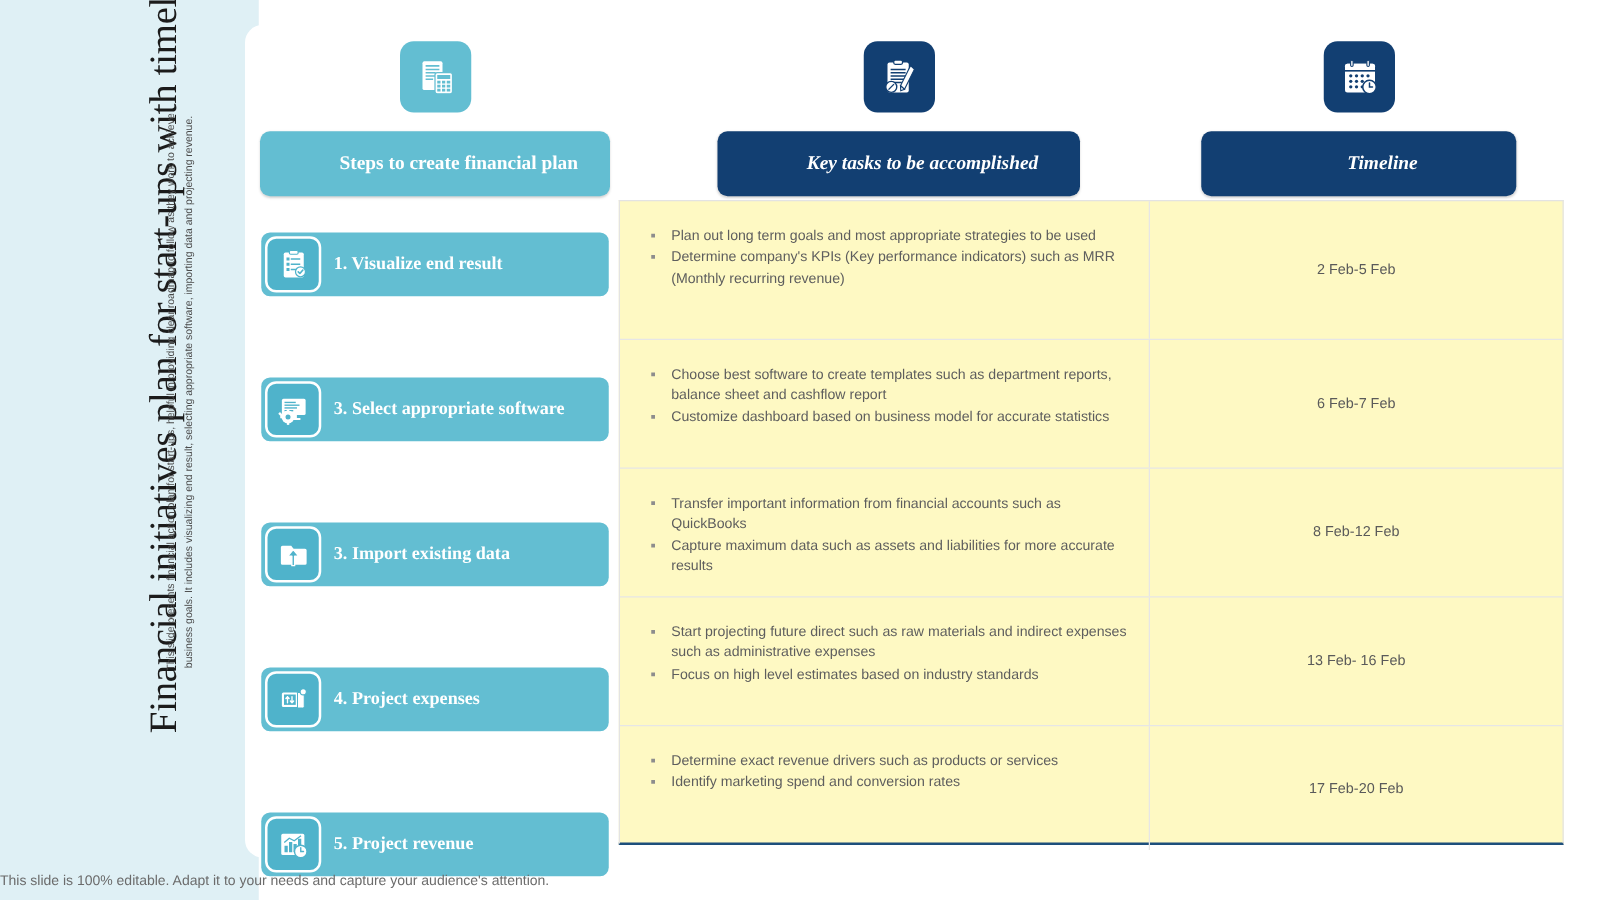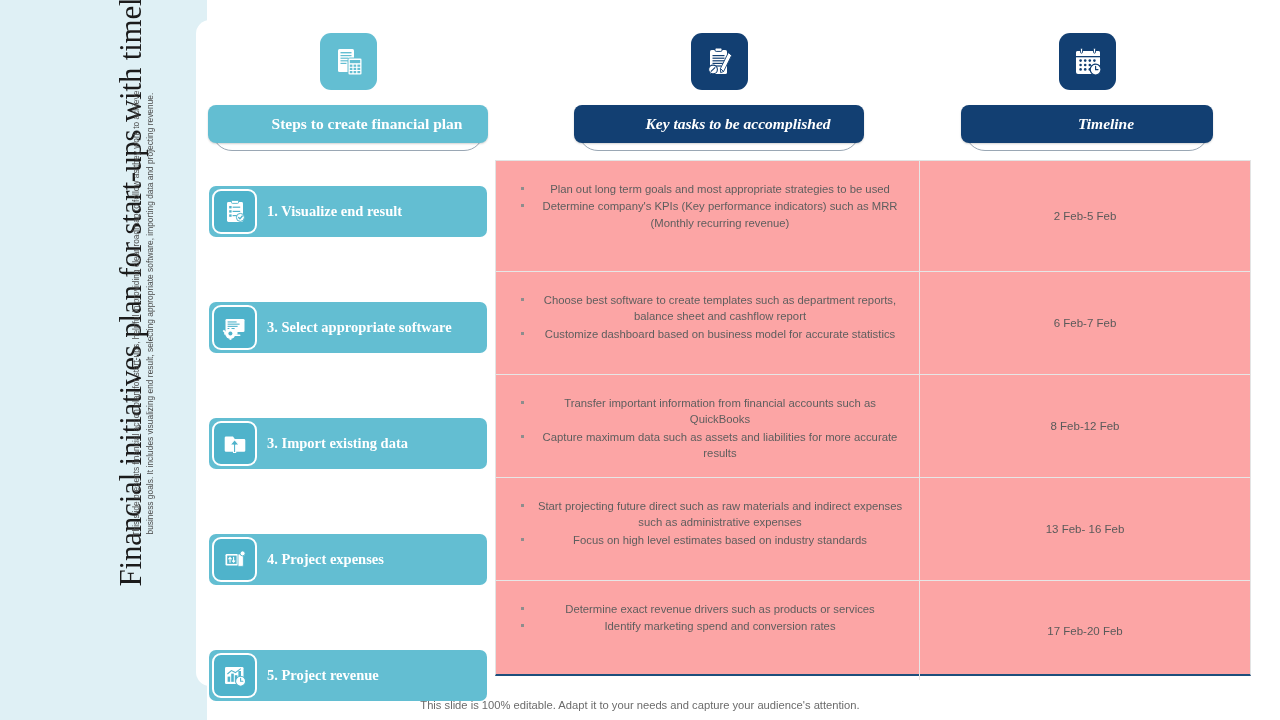--- a/index.html
+++ b/index.html
@@ -59,21 +59,21 @@
     width: 57px; height: 57px; margin-left: -28px;
     border-radius: 11px;
     display: flex; align-items: center; justify-content: center;
   }
   .hdr-pill-wrap { position: absolute; top: 85px; left: 0; width: 100%; height: 52px; }
   .hdr-pill-ghost {
     position: absolute; left: 4px; top: 6px; right: 4px; height: 40px;
     border: 1px solid #9aa7b4; border-radius: 20px; background: transparent;
   }
   .hdr-pill {
-    position: absolute; left: 0; top: 0; right: 0; height: 38px;
+    position: absolute; left: 0; top: 0; right: 0; height: 52px;
     border-radius: 8px;
     display: flex; align-items: center; justify-content: center;
     font-family: "Liberation Serif", serif;
     font-weight: bold; font-size: 15.5px; color: #ffffff;
     box-shadow: 0 1px 2px rgba(0,0,0,.18);
     padding-left: 38px;
   }
   .teal  { background: #63bed2; }
   .navy  { background: #123f72; font-style: italic; }
 
@@ -97,22 +97,21 @@
     font-family: "Liberation Serif", serif;
     font-weight: bold; font-size: 14.5px; color: #ffffff;
   }
 
   
   .tbl {
     position: absolute; left: 299px; top: 140px;
     width: 756px; height: 516px;
     border: 1px solid #e3e3e3;
     border-bottom: 2.5px solid #1d4f7c;
-    background: #fca5a5;
-    text-align: center;
+    background: #fef9c3;
   }
   .trow { display: flex; border-bottom: 1px solid #e6e6e6; }
   .trow:last-child { border-bottom: none; }
   .c-tasks {
     width: 424px; padding: 20px 16px 18px 22px;
     border-right: 1px solid #e6e6e6;
   }
   .c-time {
     flex: 1; display: flex; align-items: center; justify-content: center;
     font-size: 11.5px; color: #5a5a5a;
@@ -130,21 +129,21 @@
   }
   .r0 .c-tasks, .r0 .c-time { height: 110px; }
   .r1 .c-tasks, .r1 .c-time { height: 102px; }
   .r2 .c-tasks, .r2 .c-time { height: 102px; }
   .r3 .c-tasks, .r3 .c-time { height: 102px; }
   .r4 .c-tasks, .r4 .c-time { height: 99px; }
 
   
   .footer {
     position: absolute; left: 0; bottom: 9px; width: 1280px;
-    text-align: center; font-size: 11.2px; color: #6b6b6b;
+    text-align: left; font-size: 11.2px; color: #6b6b6b;
   }
   svg { display: block; }
 </style>
 </head>
 <body>
 
 <div class="left-strip">
   <div class="title-vert">Financial initiatives plan for start-ups with timeline</div>
   <div class="subtitle-vert">This slide presents financial action plan for start-ups, helpful in providing clear roadmap to follow as they work to achieve business goals. It includes visualizing end result, selecting appropriate software, importing data and projecting revenue.</div>
 </div>

